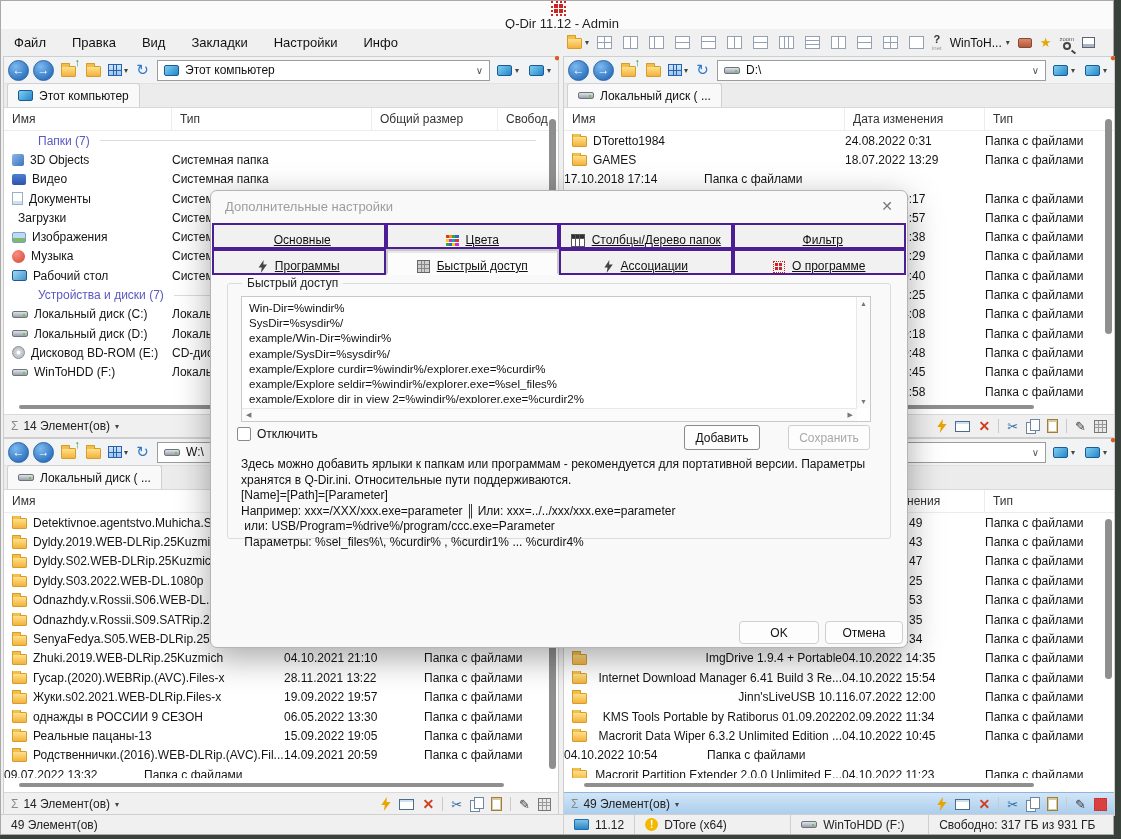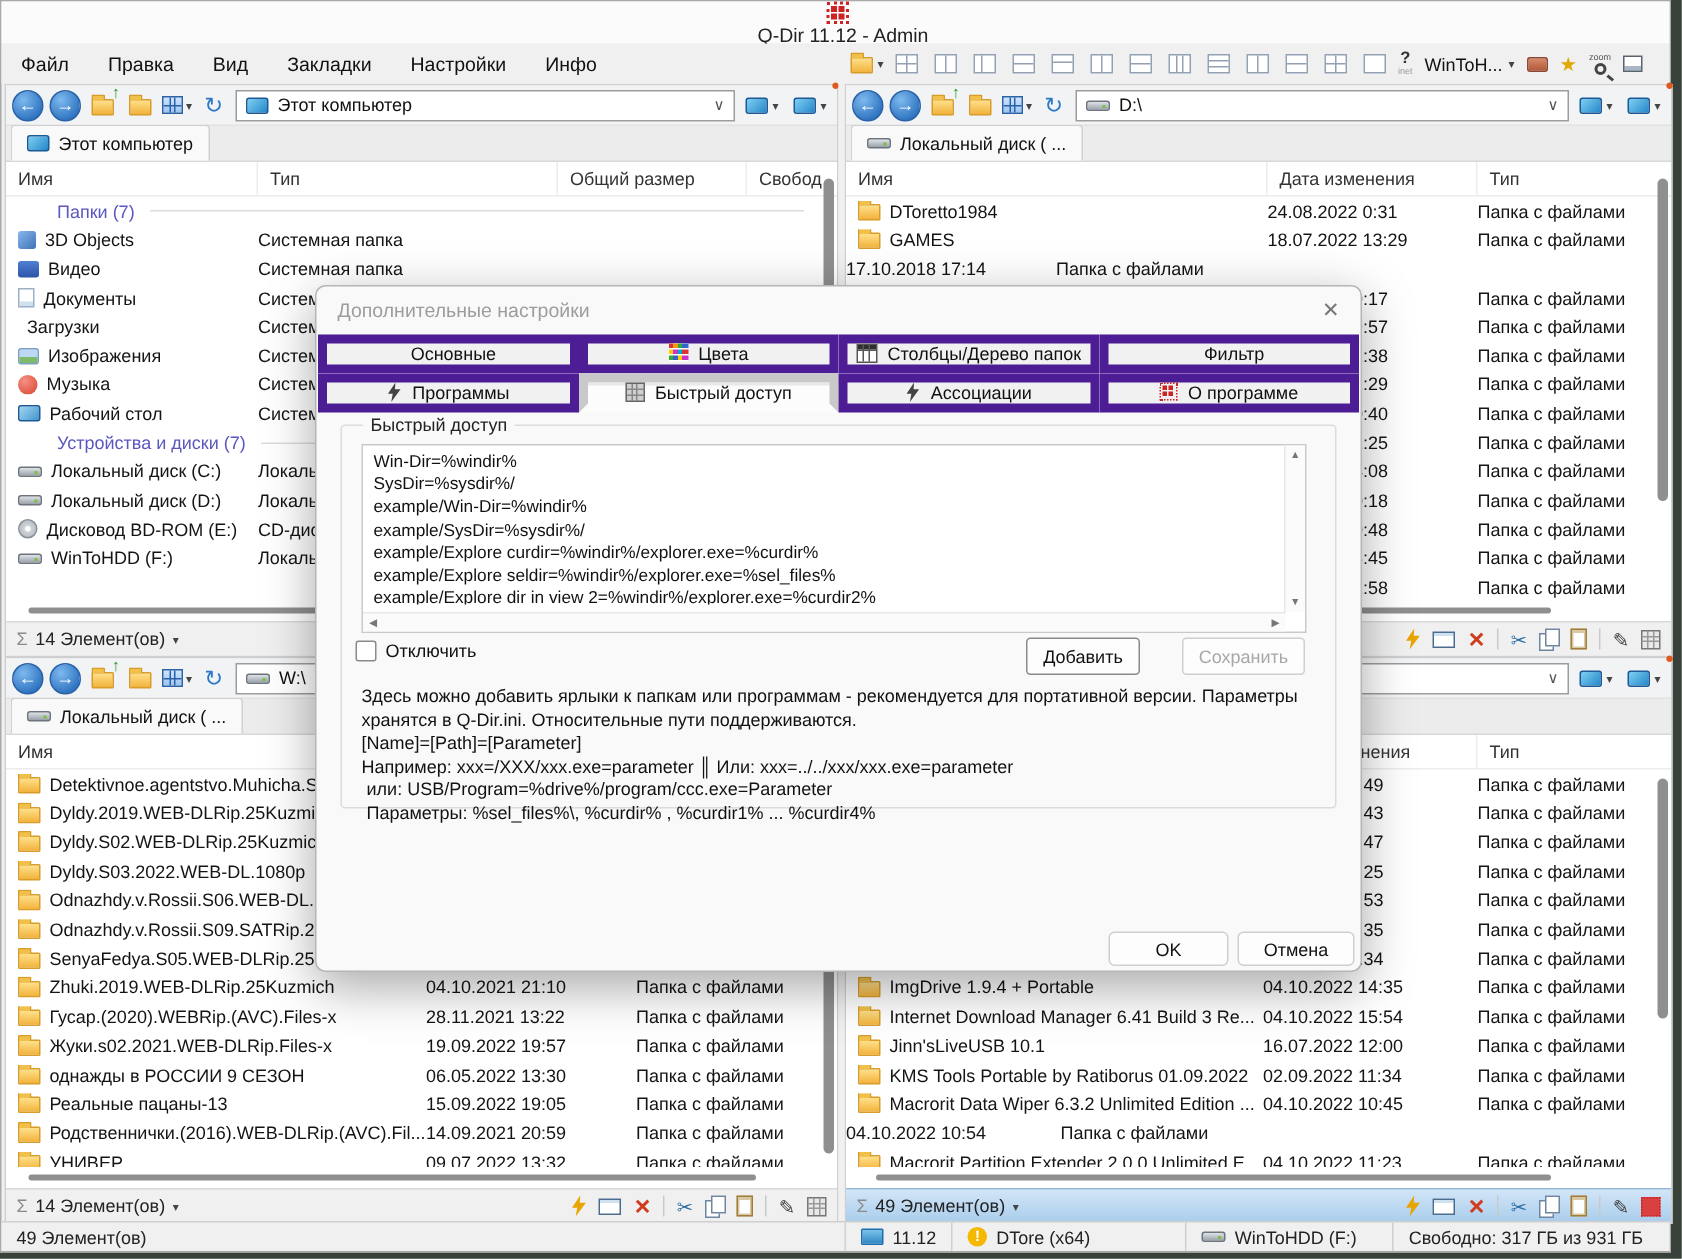--- a/index.html
+++ b/index.html
@@ -122,21 +122,21 @@
   .row { display:flex; align-items:center; height:19.3px; flex:none; font-size:12px; color:#141414; }
   .bl .row, .br .row { height:19.4px; }
   .cell { white-space:nowrap; overflow:hidden; flex:none; display:flex; align-items:center; gap:6px; }
   .tl .c-name{ width:168px; padding-left:8px; }
   .tl .c-type{ width:200px; }
   .tl .c-size{ width:126px; }
   .tr .c-name{ width:281px; padding-left:8px; }
   .tr .c-date{ width:140px; }
   .bl .c-name{ width:280px; padding-left:8px; }
   .bl .c-date{ width:140px; }
-  .br .c-name{ width:278px; padding-left:8px; }
+  .br .c-name{ width:278px; padding-left:8px;justify-content:space-between; }
   .br .c-date{ width:143px; }
   .row.frag .c-date { padding-left:57px; }
   .row.group { color:#5a58c0; }
   .row.group .c-name { width:auto; flex:1;margin-left:20px; }
   .row.group .c-name::after { content:""; flex:1; height:1px; background:#dcdcdc; margin:0 12px 0 4px; }
 
   .vscroll { position:absolute; right:2px; width:7px; border-radius:4px; background:#8f8f8f; }
   .hscroll { position:absolute; height:4px; border-radius:3px; background:#8f8f8f; }
 
   .pstatus { position:absolute; left:0; right:0; bottom:0; height:23px; background:#f0f0f0;
@@ -180,22 +180,22 @@
     background:linear-gradient(#7cc3ea,#2e86c4); }
 
   
   .dialog { position:absolute; left:210px; top:190px; width:698px; height:458px; background:#f9f9f9;
     border:1px solid #b5b5b5; border-radius:7px; box-shadow:0 10px 34px rgba(0,0,0,.35); z-index:50; }
   .dlg-title { position:absolute; left:0; top:0; right:0; height:30px; display:flex; align-items:center;
     padding:0 14px; font-size:13px; color:#9d9d9d; }
   .dlg-close { margin-left:auto; color:#777; font-size:14px; }
   .dtabs { position:absolute; left:1px; right:1px; display:flex; }
   .dtabs.r1 { top:32px; } .dtabs.r2 { top:58px; }
-  .dtab { flex:1; height:26px; background:#f1f1f1; border:6px solid #4c1d95; display:flex;
-    align-items:flex-start; justify-content:center; gap:7px; font-size:12px; color:#111; }
+  .dtab { flex:1; height:26px; background:#f1f1f1; border:2px solid #4c1d95; display:flex;
+    align-items:flex-end; justify-content:center; gap:7px; font-size:12px; color:#111;text-decoration:underline; }
   .dtab.active { background:#fcfcfc; border-color:#c9c9c9; border-bottom-color:transparent;
     box-shadow:inset 0 2px 0 #e8e8e8; }
   .dtic { display:inline-flex; flex:none; }
   .ti-info { color:#2e6fd0; font-weight:bold; font-style:italic; font-family:"Liberation Serif",serif;
     font-size:14px; line-height:12px; }
   .ti-colors { width:13px; height:12px; background:
       linear-gradient(90deg,#d33 0 3px,#e91 3px 6px,#3a3 6px 9px,#36c 9px 13px) 0 0/13px 3px no-repeat,
       linear-gradient(90deg,#fc0 0 3px,#c3c 3px 6px,#0ac 6px 9px,#d33 9px 13px) 0 4px/13px 3px no-repeat,
       linear-gradient(90deg,#3a3 0 3px,#36c 3px 6px,#fc0 6px 9px,#c3c 9px 13px) 0 8px/13px 3px no-repeat,#fff; }
   .ti-table { width:14px; height:13px; border:1px solid #555;
@@ -824,24 +824,20 @@
           <div class="row">
             <span class="cell c-name">
               <i class="ic ic-folder"></i>
               <span>Родственнички.(2016).WEB-DLRip.(AVC).Fil...</span>
             </span>
             <span class="cell c-date">14.09.2021 20:59</span>
             <span class="cell c-type">Папка с файлами</span>
           </div>
 
           <div class="row">
-            <span class="cell c-name">
-              <i class="ic ic-folder"></i>
-              <span>УНИВЕР</span>
-            </span>
             <span class="cell c-date">09.07.2022 13:32</span>
             <span class="cell c-type">Папка с файлами</span>
           </div>
         </div>
       <div class="vscroll" style="top:80px;height:250px"></div>
       <div class="hscroll" style="left:15px;width:485px;bottom:28px"></div>
       <div class="pstatus">
         <span class="sigma">Σ</span>
         <span>14 Элемент(ов)</span>
         <span class="ddarrow">▾</span>

